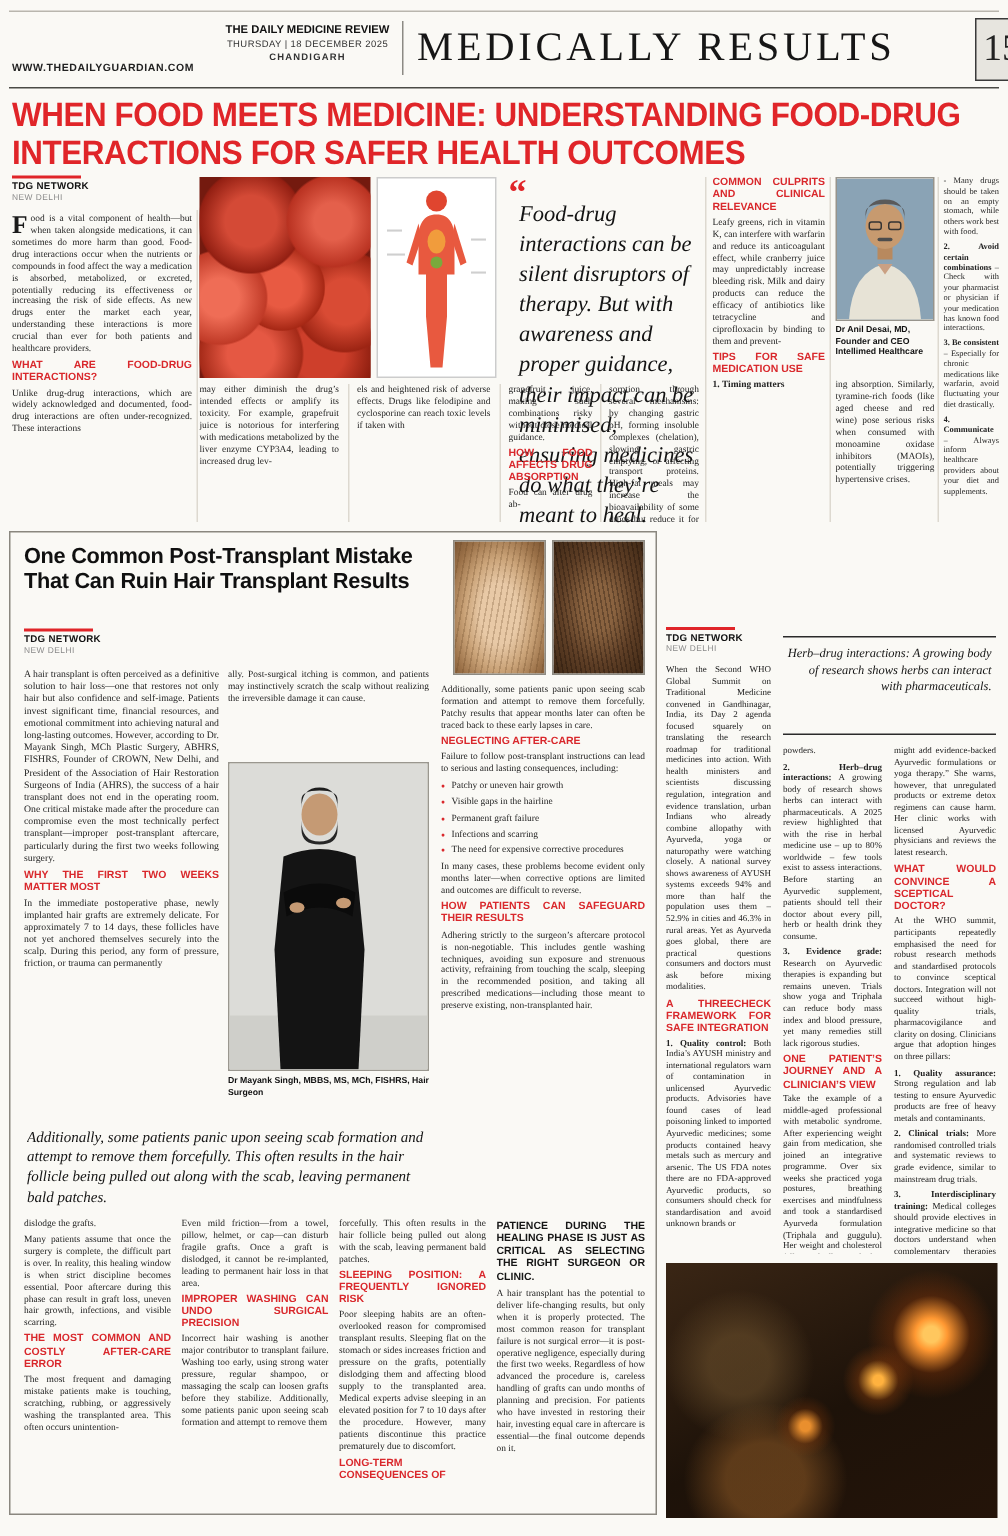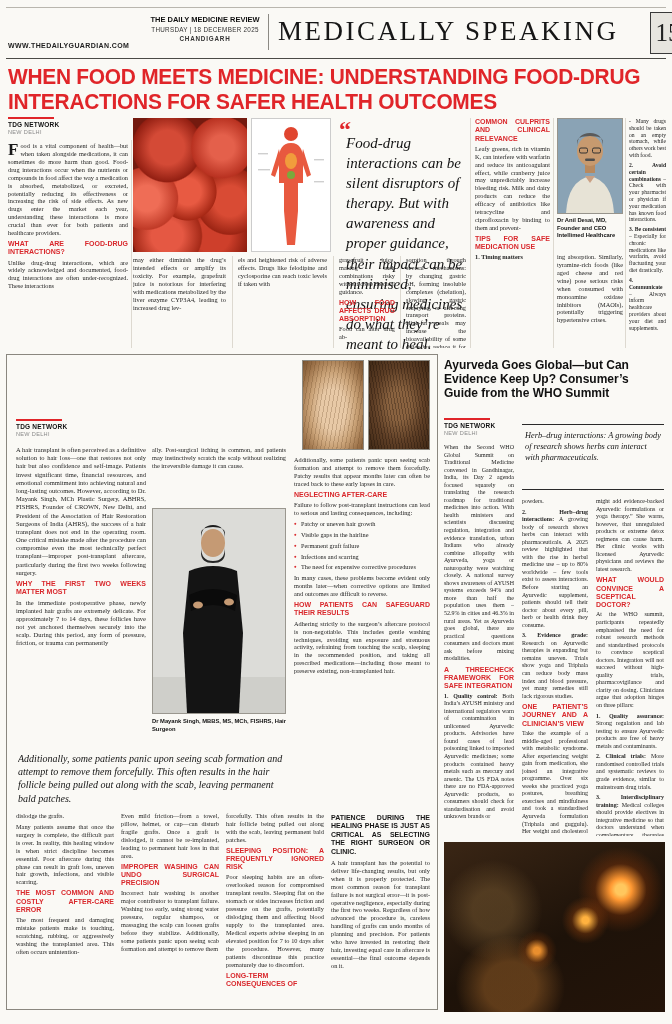--- a/index.html
+++ b/index.html
@@ -29,21 +29,21 @@
   .intro::first-letter{float:left;font-size:17px;line-height:13px;padding:1px 2px 0 0;font-weight:bold;color:#1a1a1a}
   .narrow{font-size:5.6px;line-height:1.22}
   .pq-lead{font-style:italic;font-size:15px;line-height:1.34;color:#131313;padding:15px 4px 0 9px}
   .pq-mark{position:absolute;top:-2px;left:2px;font:bold 24px "Liberation Serif",serif;color:#e02529}
   .caption{font:bold 5.8px "Liberation Sans",sans-serif;line-height:1.3;color:#111}
   .bu{padding-left:7px;position:relative}
   .bu::before{content:"●";position:absolute;left:0;top:1px;color:#d9282c;font-size:4.5px}
   .hair-hl{font:bold 14.5px "Liberation Sans",sans-serif;color:#101010;line-height:1.15;letter-spacing:-.2px}
   .ay-hl{font:bold 12px "Liberation Sans",sans-serif;color:#101010;line-height:1.18}
   .pq-hair{font-style:italic;font-size:10px;line-height:1.32;color:#141414}
-  .pq-ay{font-style:italic;font-size:8.3px;line-height:1.35;text-align:left;color:#141414;border-top:1.5px solid #2a2a2a;border-bottom:1.5px solid #2a2a2a;padding:5px 3px}
+  .pq-ay{font-style:italic;font-size:8.3px;line-height:1.35;text-align:right;color:#141414;border-top:1.5px solid #2a2a2a;border-bottom:1.5px solid #2a2a2a;padding:5px 3px}
   .darkhead{font:bold 7px "Liberation Sans",sans-serif;color:#161616;line-height:1.2;margin:2px 0 3px}
   .box{border:1px solid #8a877f}
   
   .tomato{background:
     radial-gradient(circle at 78% 22%, #e4604b 0 9%, #b93221 22%, rgba(0,0,0,0) 23%),
     radial-gradient(circle at 30% 22%, #d44a36 0 13%, #931f12 26%, rgba(0,0,0,0) 27%),
     radial-gradient(circle at 12% 60%, #ef6d56 0 10%, #c03a27 24%, rgba(0,0,0,0) 25%),
     radial-gradient(circle at 48% 55%, #e85a42 0 14%, #a72815 30%, rgba(0,0,0,0) 31%),
     radial-gradient(circle at 85% 62%, #d94b34 0 12%, #9c2413 26%, rgba(0,0,0,0) 27%),
     radial-gradient(circle at 52% 34%, #6d8f35 0 3%, rgba(0,0,0,0) 4%),
@@ -72,21 +72,21 @@
 <div id="page">
 
   <div class="abs rule-h" style="left:6px;top:7px;width:660px"></div>
   <div class="abs site" style="left:8px;top:42px">WWW.THEDAILYGUARDIAN.COM</div>
   <div class="abs" style="left:148px;top:15px;width:114px;text-align:center">
     <div class="paper-name">THE DAILY MEDICINE REVIEW</div>
     <div class="paper-date">THURSDAY | 18 DECEMBER 2025</div>
     <div class="paper-city">CHANDIGARH</div>
   </div>
   <div class="abs" style="left:268px;top:14px;width:1px;height:36px;background:#8c8a84"></div>
-  <div class="abs masthead" style="left:278px;top:16px">MEDICALLY SPEAKING</div>
+  <div class="abs masthead" style="left:278px;top:16px">MEDICALLY RESULTS</div>
   <div class="abs pagebox" style="left:650px;top:12px">
     <span>15</span>
   </div>
   <div class="abs" style="left:6px;top:58px;width:660px;border-top:1.5px solid #4a4a46"></div>
 
   <div class="abs hl" style="left:8px;top:64px">WHEN FOOD MEETS MEDICINE: UNDERSTANDING FOOD-DRUG</div>
   <div class="abs hl" style="left:8px;top:89px">INTERACTIONS FOR SAFER HEALTH OUTCOMES</div>
 
   <div class="abs byline" style="left:8px;top:117px;width:120px">
     <div class="bl-rule"></div>
@@ -171,20 +171,21 @@
 
   <div class="abs bt narrow" style="left:629px;top:118px;width:37px;height:232px">
     <p>- Many drugs should be taken on an empty stomach, while others work best with food.</p>
     <p><b>2. Avoid certain combinations</b><span> – Check with your pharmacist or physician if your medication has known food interactions.</span></p>
     <p><b>3. Be consistent</b><span> – Especially for chronic medications like warfarin, avoid fluctuating your diet drastically.</span></p>
     <p><b>4. Communicate</b><span> – Always inform healthcare providers about your diet and supplements.</span></p>
   </div>
 
   <div class="abs box" style="left:6px;top:354px;width:432px;height:656px"></div>
 
+  <div class="abs hair-hl" style="left:16px;top:363px;width:280px">One Common Post-Transplant Mistake That Can Ruin Hair Transplant Results</div>
 
   <div class="abs ba ba1" style="left:302px;top:360px;width:62px;height:90px"></div>
   <div class="abs ba ba2" style="left:368px;top:360px;width:62px;height:90px"></div>
 
   <div class="abs byline" style="left:16px;top:419px;width:120px">
     <div class="bl-rule"></div>
     <b>TDG NETWORK</b>
     <span>NEW DELHI</span>
   </div>
 
@@ -244,21 +245,20 @@
     <p>forcefully. This often results in the hair follicle being pulled out along with the scab, leaving permanent bald patches.</p>
     <div class="rh">SLEEPING POSITION: A FREQUENTLY IGNORED RISK</div>
     <p>Poor sleeping habits are an often-overlooked reason for compromised transplant results. Sleeping flat on the stomach or sides increases friction and pressure on the grafts, potentially dislodging them and affecting blood supply to the transplanted area. Medical experts advise sleeping in an elevated position for 7 to 10 days after the procedure. However, many patients discontinue this practice prematurely due to discomfort.</p>
     <div class="rh">LONG-TERM CONSEQUENCES OF</div>
   </div>
   <div class="abs bt" style="left:331px;top:812px;width:99px;height:194px">
     <div class="darkhead">PATIENCE DURING THE HEALING PHASE IS JUST AS CRITICAL AS SELECTING THE RIGHT SURGEON OR CLINIC.</div>
     <p>A hair transplant has the potential to deliver life-changing results, but only when it is properly protected. The most common reason for transplant failure is not surgical error—it is post-operative negligence, especially during the first two weeks. Regardless of how advanced the procedure is, careless handling of grafts can undo months of planning and precision. For patients who have invested in restoring their hair, investing equal care in aftercare is essential—the final outcome depends on it.</p>
   </div>
 
-  <div class="abs ay-hl" style="left:444px;top:358px;width:222px">Ayurveda Goes Global—but Can Evidence Keep Up? Consumer’s Guide from the WHO Summit</div>
 
   <div class="abs byline" style="left:444px;top:418px;width:70px">
     <div class="bl-rule"></div>
     <b>TDG NETWORK</b>
     <span>NEW DELHI</span>
   </div>
 
   <div class="abs pq-ay" style="left:522px;top:424px;width:142px;height:66px;overflow:hidden">Herb–drug interactions: A growing body of research shows herbs can interact with pharmaceuticals.</div>
 
   <div class="abs bt" style="left:444px;top:444px;width:70px;height:392px;font-size:6px">

